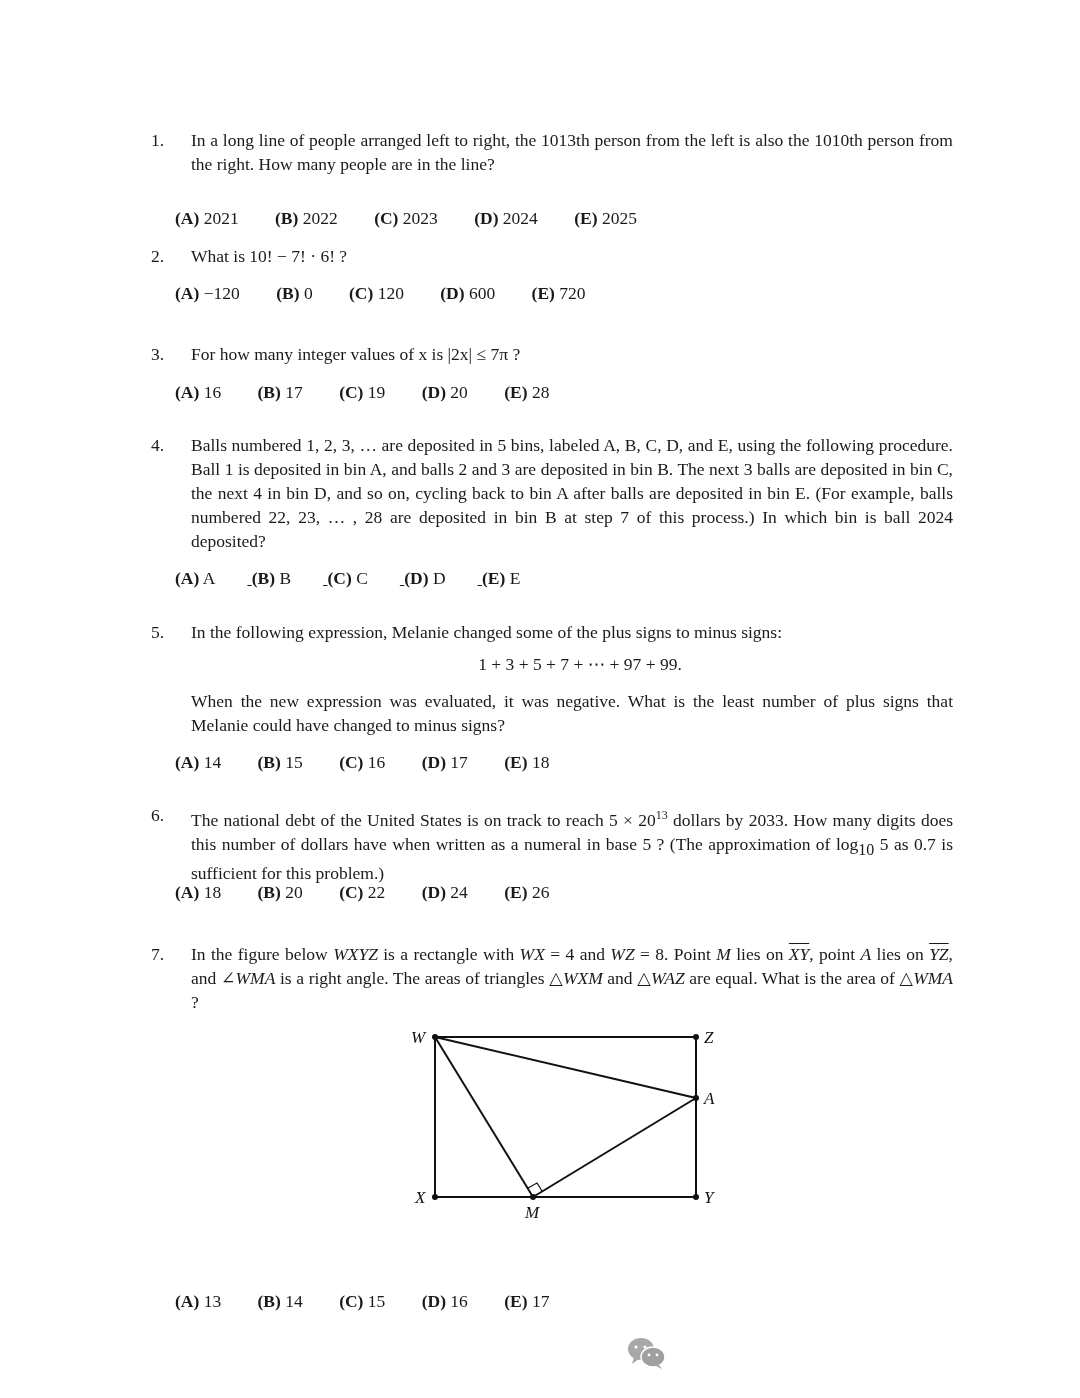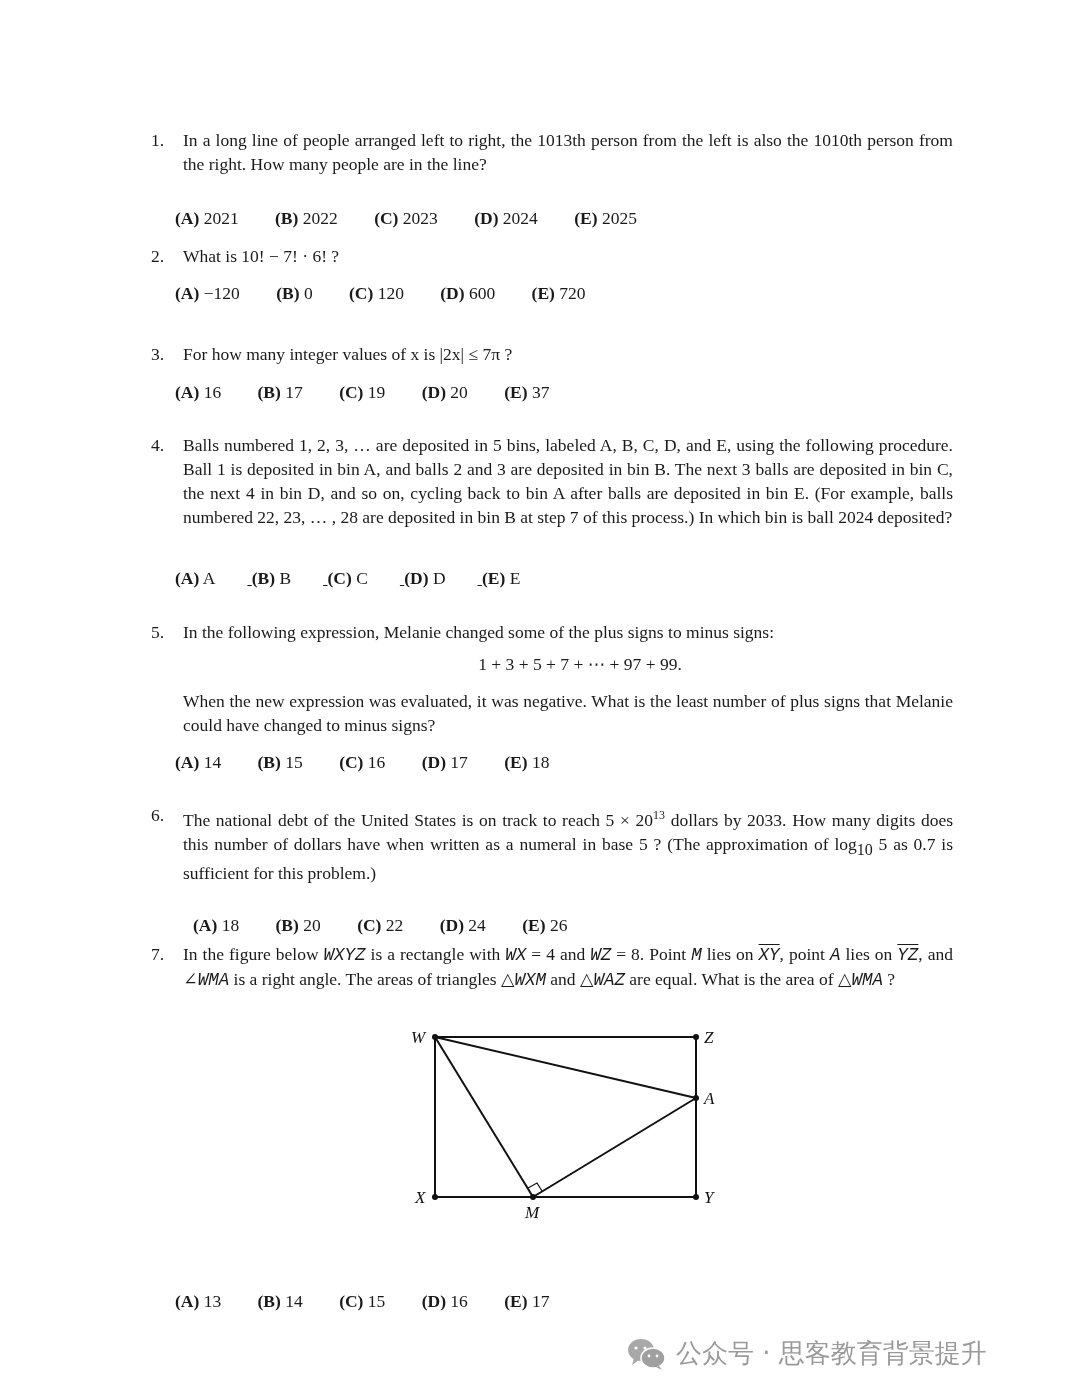--- a/index.html
+++ b/index.html
@@ -1,25 +1,25 @@
 <!DOCTYPE html>
 <html><head>
 <meta charset="utf-8">
 <style>
   html, body { margin: 0; padding: 0; background: #ffffff; }
   body { width: 1080px; height: 1398px; position: relative; overflow: hidden;
          font-family: "Liberation Serif", "DejaVu Serif", serif; color: #1a1a1a; }
   .q { position: absolute; left: 151px; width: 802px; font-size: 17.5px; line-height: 24px; }
   .qnum { position: absolute; left: 0; top: 0; }
-  .qtext { margin-left: 32px; text-align: justify; }
+  .qtext { margin-left: 40px; text-align: justify; }
   .choices { position: absolute; left: 175px; font-size: 17.5px; white-space: nowrap; }
   .choice { display: inline-block; margin-right: 32px; }
   .choice b { font-weight: bold; }
   .display { position: absolute; left: 0; width: 1080px; text-align: center; font-size: 17.5px; }
-  i.m { font-style: italic; font-family: Liberation Mono, monospace; }
+  i.m { font-style: italic; }
   .ovl { text-decoration: overline; }
   .figure { position: absolute; left: 400px; top: 1022px; }
   .watermark { position: absolute; left: 626px; top: 1336px; font-family: "DejaVu Sans", sans-serif;
                font-size: 26px; color: #9a9a9a; display: flex; align-items: center; gap: 8px; }
 </style>
 </head>
 <body>
 
 <div class="q" style="top:128px;">
   <span class="qnum">1.</span>
@@ -47,21 +47,21 @@
 
 <div class="q" style="top:342px;">
   <span class="qnum">3.</span>
   <div class="qtext">For how many integer values of x is |2x| ≤ 7π ?</div>
 </div>
 <div class="choices" style="top:382px;">
   <span class="choice"><b>(A)</b> <span>16</span></span>
   <span class="choice"><b>(B)</b> <span>17</span></span>
   <span class="choice"><b>(C)</b> <span>19</span></span>
   <span class="choice"><b>(D)</b> <span>20</span></span>
-  <span class="choice"><b>(E)</b> <span>37</span></span>
+  <span class="choice"><b>(E)</b> <span>28</span></span>
 </div>
 
 <div class="q" style="top:433px;">
   <span class="qnum">4.</span>
   <div class="qtext">Balls numbered 1, 2, 3, … are deposited in 5 bins, labeled A, B, C, D, and E, using the following procedure. Ball 1 is deposited in bin A, and balls 2 and 3 are deposited in bin B. The next 3 balls are deposited in bin C, the next 4 in bin D, and so on, cycling back to bin A after balls are deposited in bin E. (For example, balls numbered 22, 23, … , 28 are deposited in bin B at step 7 of this process.) In which bin is ball 2024 deposited?</div>
 </div>
 <div class="choices" style="top:568px;text-decoration:underline;">
   <span class="choice"><b>(A)</b> <span>A</span></span>
   <span class="choice"><b>(B)</b> <span>B</span></span>
   <span class="choice"><b>(C)</b> <span>C</span></span>
@@ -82,21 +82,21 @@
   <span class="choice"><b>(B)</b> <span>15</span></span>
   <span class="choice"><b>(C)</b> <span>16</span></span>
   <span class="choice"><b>(D)</b> <span>17</span></span>
   <span class="choice"><b>(E)</b> <span>18</span></span>
 </div>
 
 <div class="q" style="top:803px;">
   <span class="qnum">6.</span>
   <div class="qtext"><span>The national debt of the United States is on track to reach 5 × 20</span><sup style="font-size:12px;">13</sup><span> dollars by 2033. How many digits does this number of dollars have when written as a numeral in base 5 ? (The approximation of log</span><sub style="font-size:16px;">10</sub><span> 5 as 0.7 is sufficient for this problem.)</span></div>
 </div>
-<div class="choices" style="top:915px;margin-left:18px;">
+<div class="choices" style="top:882px;">
   <span class="choice"><b>(A)</b> <span>18</span></span>
   <span class="choice"><b>(B)</b> <span>20</span></span>
   <span class="choice"><b>(C)</b> <span>22</span></span>
   <span class="choice"><b>(D)</b> <span>24</span></span>
   <span class="choice"><b>(E)</b> <span>26</span></span>
 </div>
 
 <div class="q" style="top:942px;">
   <span class="qnum">7.</span>
   <div class="qtext"><span>In the figure below </span><i class="m">WXYZ</i><span> is a rectangle with </span><i class="m">WX</i><span> = 4 and </span><i class="m">WZ</i><span> = 8. Point </span><i class="m">M</i><span> lies on </span><i class="m ovl">XY</i><span>, point </span><i class="m">A</i><span> lies on </span><i class="m ovl">YZ</i><span>, and ∠</span><i class="m">WMA</i><span> is a right angle. The areas of triangles △</span><i class="m">WXM</i><span> and △</span><i class="m">WAZ</i><span> are equal. What is the area of △</span><i class="m">WMA</i><span> ?</span></div>
@@ -140,14 +140,13 @@
   <svg width="42" height="34" viewBox="0 0 42 34">
     <ellipse cx="15" cy="13" rx="13" ry="11" fill="#a8a8a8"></ellipse>
     <polygon points="8,21 6,28 13,23" fill="#a8a8a8"></polygon>
     <ellipse cx="27" cy="21" rx="12" ry="10" fill="#a0a0a0" stroke="#fff" stroke-width="1.5"></ellipse>
     <polygon points="33,29 36,33 30,30" fill="#a0a0a0"></polygon>
     <circle cx="10" cy="11" r="1.6" fill="#fff"></circle>
       <circle cx="19" cy="11" r="1.6" fill="#fff"></circle>
     <circle cx="23" cy="19" r="1.4" fill="#fff"></circle>
       <circle cx="31" cy="19" r="1.4" fill="#fff"></circle>
   </svg>
-  <span>公众号 · 思客教育背景提升</span>
 </div>
 
 </body></html>

